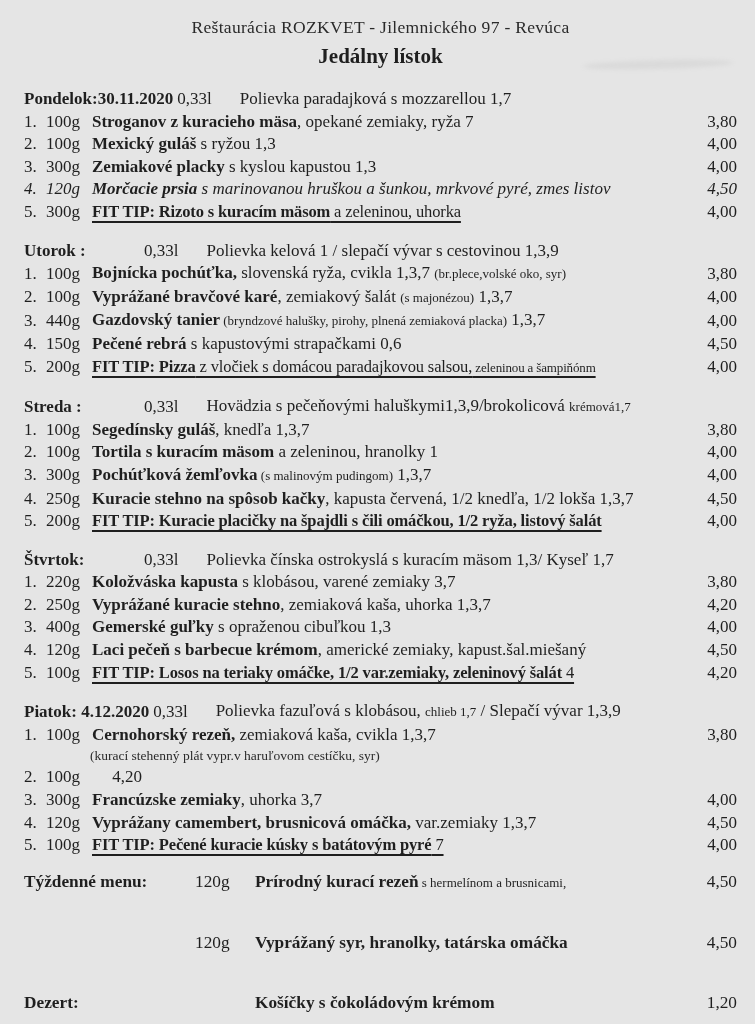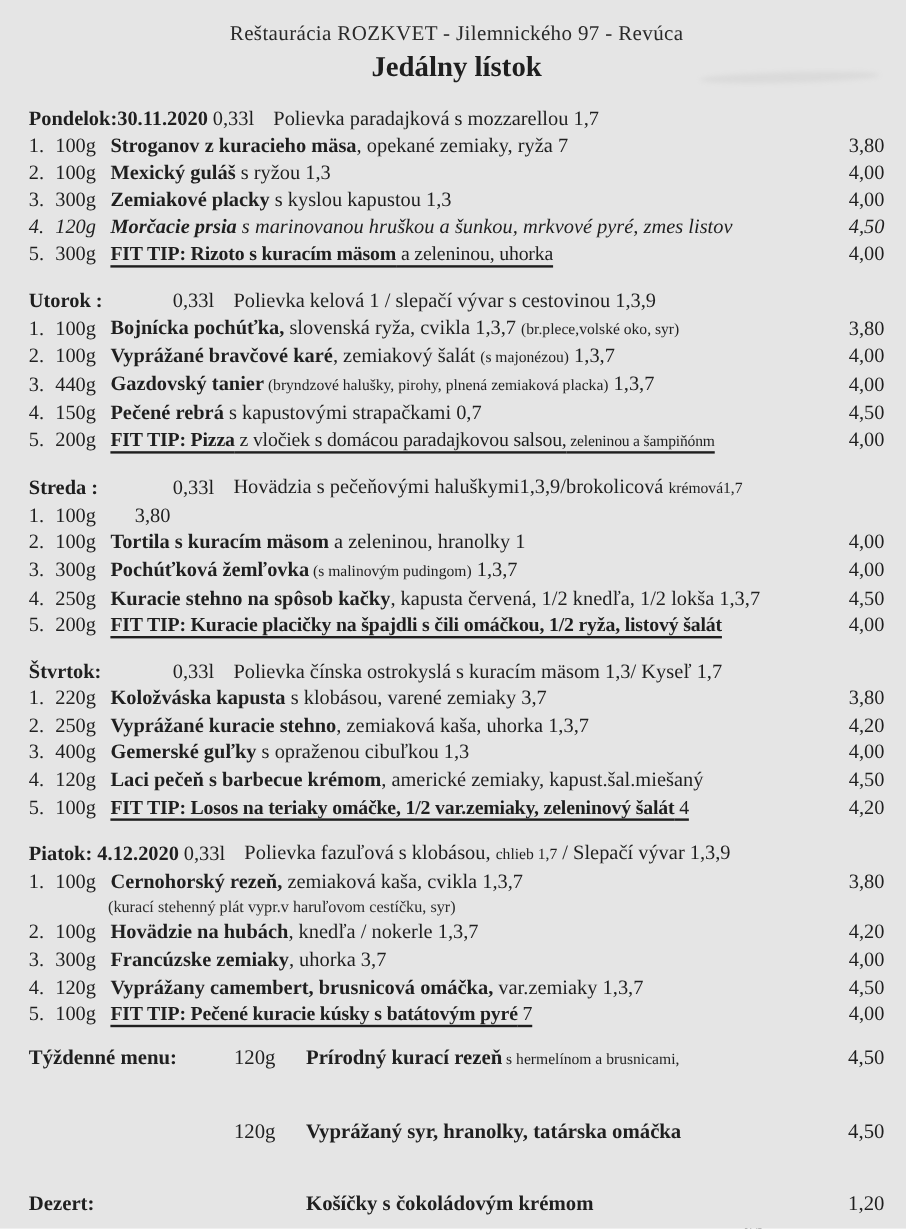--- a/index.html
+++ b/index.html
@@ -4,28 +4,28 @@
 <style>
   html,body{margin:0;padding:0;background:#ffffff;}
   .page{
     width:755px;height:1024px;box-sizing:border-box;position:relative;overflow:hidden;
     background:#e5e5e5;color:#1f1f1f;
     font-family:"Liberation Serif","DejaVu Serif",serif;
     padding:16px 18px 0 24px;
   }
   .center{text-align:center;}
   .title{font-size:17.5px;line-height:22px;letter-spacing:.3px;color:#2a2a2a;}
-  .subtitle{font-size:24px;line-height:24px;font-weight:bold;margin-top:6px;}
+  .subtitle{font-size:21px;line-height:24px;font-weight:bold;margin-top:6px;}
   .smudge{position:absolute;top:60px;right:22px;width:150px;height:9px;
     background:#9a9a9a;opacity:.14;filter:blur(2px);border-radius:50%;transform:rotate(-1.5deg);}
   .day-section{margin-top:16px;}
   #days .day-section:first-child{margin-top:20px;}
   .row{display:flex;align-items:center;line-height:22.6px;font-size:17px;}
   .day-label{font-weight:bold;min-width:116px;flex:none;white-space:nowrap;padding-right:4px;}
-  .vol{flex:none;margin-right:16px;white-space:nowrap;}
+  .vol{flex:none;margin-right:28px;white-space:nowrap;}
   .soup{flex:1;min-width:0;white-space:nowrap;}
   .num{width:22px;flex:none;}
   .wt{width:46px;flex:none;}
   .txt{flex:1;min-width:0;white-space:nowrap;}
   .price{flex:none;min-width:44px;margin-left:6px;text-align:right;}
   .b{font-weight:bold;margin-top:38px;}
   .sm{font-size:13px;font-family:Liberation Serif, serif;}
   .it{}
   .itrow{font-style:italic;}
   .txt.fit{text-decoration:underline;text-decoration-thickness:1.6px;text-underline-offset:3.5px;
@@ -110,39 +110,40 @@
         </div>
         <div class="row item-row">
           <span class="num">3.</span>
           <span class="wt">440g</span>
           <span class="txt"><span class="b">Gazdovský tanier</span><span class="sm"> (bryndzové halušky, pirohy, plnená zemiaková placka)</span><span> 1,3,7</span></span>
           <span class="price">4,00</span>
         </div>
         <div class="row item-row">
           <span class="num">4.</span>
           <span class="wt">150g</span>
-          <span class="txt"><span class="b">Pečené rebrá</span><span> s kapustovými strapačkami 0,7</span></span>
+          <span class="txt"><span class="b">Pečené rebrá</span><span> s kapustovými strapačkami 0,6</span></span>
           <span class="price">4,50</span>
         </div>
         <div class="row item-row">
           <span class="num">5.</span>
           <span class="wt">200g</span>
           <span class="txt fit"><span class="b">FIT TIP: Pizza</span><span> z vločiek s domácou paradajkovou salsou,</span><span class="sm"> zeleninou a šampiňónm</span></span>
           <span class="price">4,00</span>
         </div>
       </div>
       <div class="day-section">
         <div class="row day-row">
           <span class="day-label">Streda :</span>
           <span class="vol">0,33l</span>
           <span class="soup"><span>Hovädzia s pečeňovými haluškymi1,3,9/brokolicová </span><span class="sm">krémová1,7</span></span>
         </div>
         <div class="row item-row">
           <span class="num">1.</span>
           <span class="wt">100g</span>
+          <span class="txt"><span class="b">Segedínsky guláš</span><span>, knedľa 1,3,7</span></span>
           <span class="price">3,80</span>
         </div>
         <div class="row item-row">
           <span class="num">2.</span>
           <span class="wt">100g</span>
           <span class="txt"><span class="b">Tortila s kuracím mäsom</span><span> a zeleninou, hranolky 1</span></span>
           <span class="price">4,00</span>
         </div>
         <div class="row item-row">
           <span class="num">3.</span>
@@ -209,21 +210,20 @@
         <div class="row item-row">
           <span class="num">1.</span>
           <span class="wt">100g</span>
           <span class="txt"><span class="b">Cernohorský rezeň,</span><span> zemiaková kaša, cvikla 1,3,7</span></span>
           <span class="price">3,80</span>
         </div>
         <div class="note">(kurací stehenný plát vypr.v haruľovom cestíčku, syr)</div>
         <div class="row item-row">
           <span class="num">2.</span>
           <span class="wt">100g</span>
-          <span class="txt"><span class="b">Hovädzie na hubách</span><span>, knedľa / nokerle 1,3,7</span></span>
           <span class="price">4,20</span>
         </div>
         <div class="row item-row">
           <span class="num">3.</span>
           <span class="wt">300g</span>
           <span class="txt"><span class="b">Francúzske zemiaky</span><span>, uhorka 3,7</span></span>
           <span class="price">4,00</span>
         </div>
         <div class="row item-row">
           <span class="num">4.</span>

